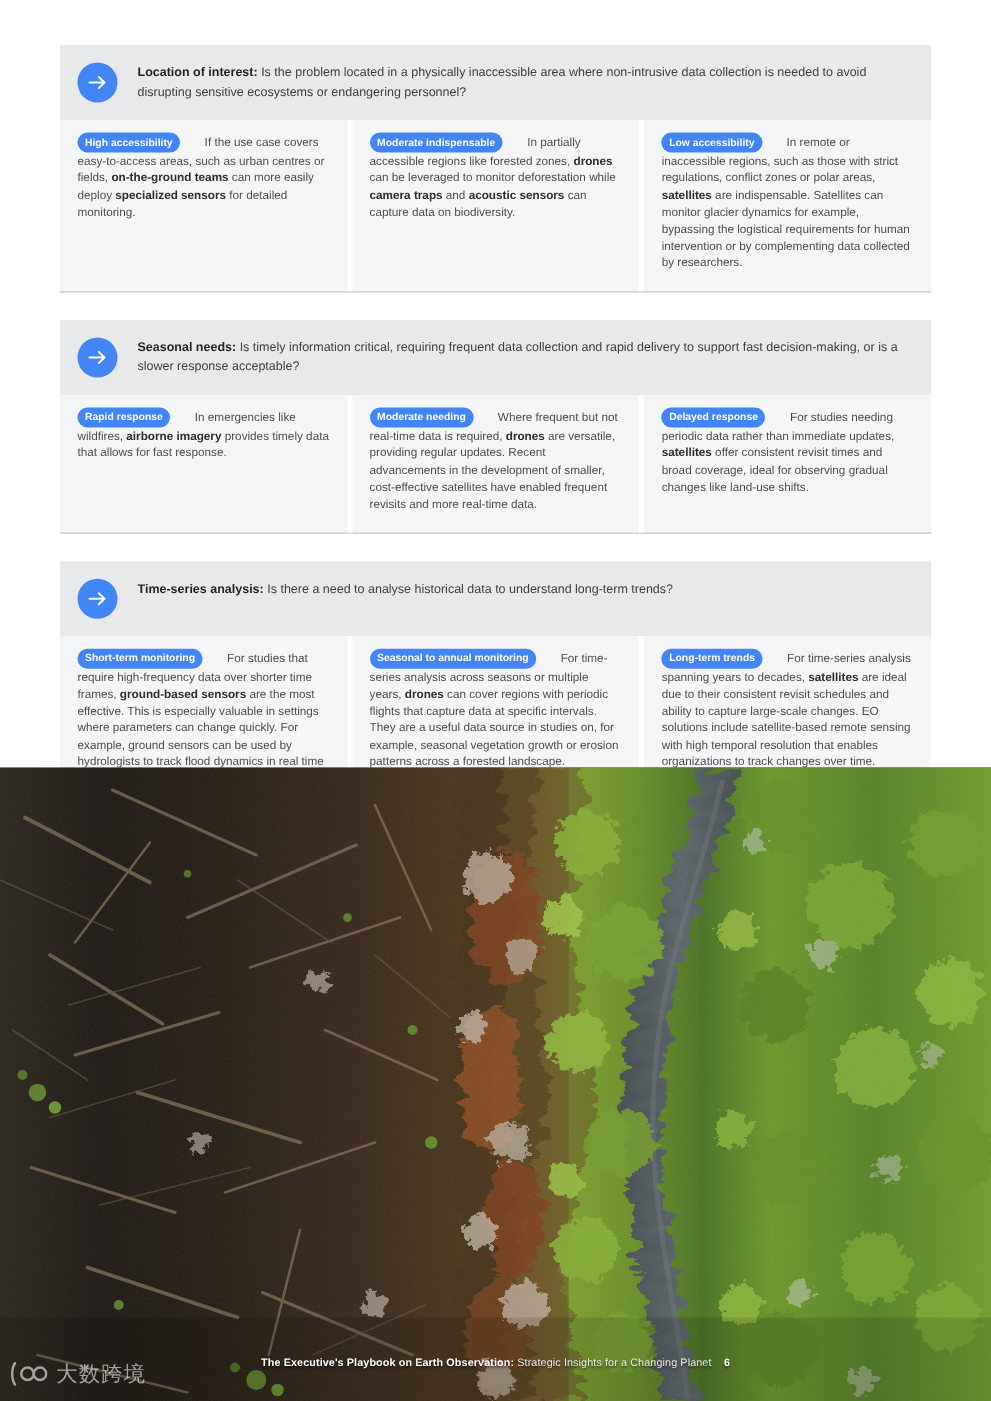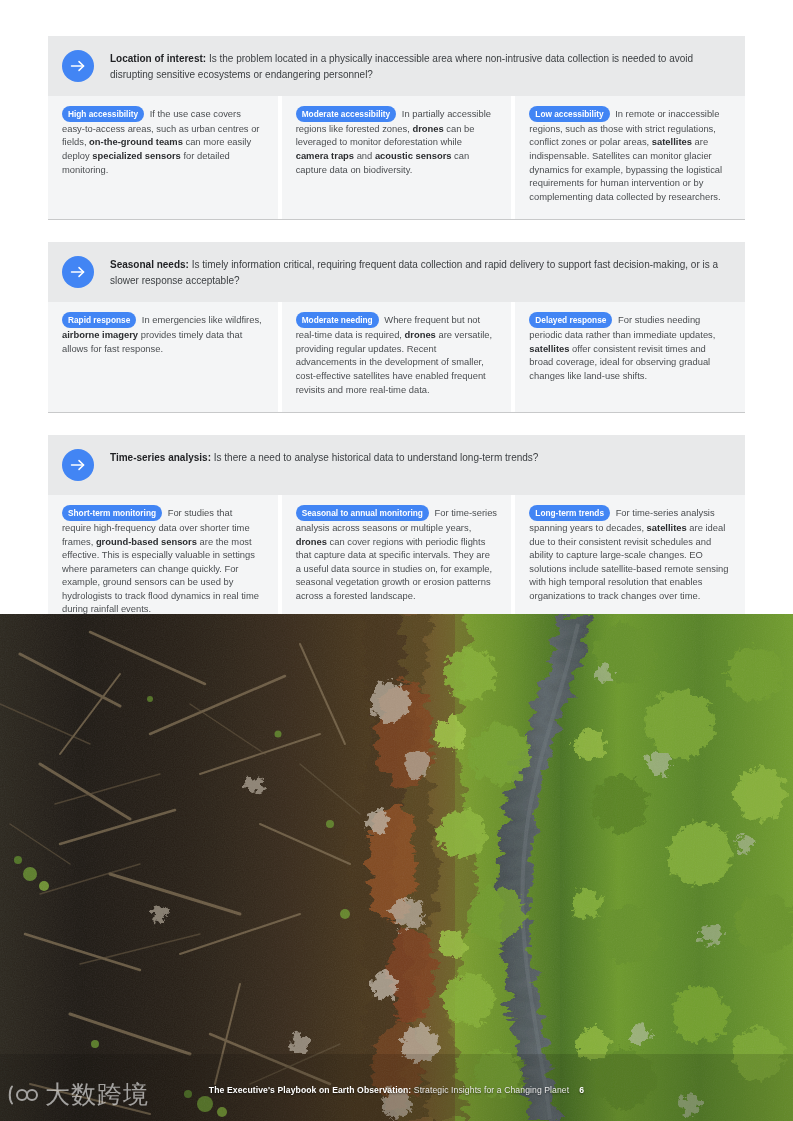--- a/index.html
+++ b/index.html
@@ -59,21 +59,21 @@
   }
   .badge {
     display: inline-block;
     background: #4285f4;
     color: #ffffff;
     font-size: 8.3px;
     font-weight: bold;
     line-height: 1;
     padding: 3.5px 6px 4px 6px;
     border-radius: 8px;
-    margin-right: 3px;
+    margin-right: 17px;
     vertical-align: baseline;
     white-space: nowrap;
   }
   .col-text b { font-weight: bold; color: #2b2d30; }
 
   
   .photo {
     position: absolute;
     left: 0; top: 614px;
     width: 793px; height: 507px;
@@ -101,21 +101,21 @@
   
   .watermark {
     position: absolute;
     left: 8px; bottom: 10px;
     display: flex;
     align-items: center;
     opacity: 0.62;
   }
   .wm-logo { width: 30px; height: 24px; margin-right: 7px; }
   .wm-text {
-    font-size: 25px;
+    font-size: 17px;
     color: #f2f2f2;
     font-family: "DejaVu Sans", sans-serif;
     letter-spacing: 1px;
   }
 </style>
 </head>
 <body>
 
 <div class="page">
 
@@ -128,21 +128,21 @@
               <path d="M11 5.6 L15.6 10 L11 14.4" stroke="#ffffff" stroke-width="1.5" stroke-linecap="round" stroke-linejoin="round" fill="none"></path>
             </svg>
           </div>
           <div class="block-question"><span class="q-title">Location of interest:</span><span> Is the problem located in a physically inaccessible area where non-intrusive data collection is needed to avoid disrupting sensitive ecosystems or endangering personnel?</span></div>
         </div>
         <div class="block-body">
           <div class="col">
             <div class="col-text"><span class="badge">High accessibility</span><span> If the use case covers easy-to-access areas, such as urban centres or fields, </span><b>on-the-ground teams</b><span> can more easily deploy </span><b>specialized sensors</b><span> for detailed monitoring.</span></div>
           </div>
           <div class="col">
-            <div class="col-text"><span class="badge">Moderate accessibility</span><span> In partially accessible regions like forested zones, </span><b>drones</b><span> can be leveraged to monitor deforestation while </span><b>camera traps</b><span> and </span><b>acoustic sensors</b><span> can capture data on biodiversity.</span></div>
+            <div class="col-text"><span class="badge">Moderate indispensable</span><span> In partially accessible regions like forested zones, </span><b>drones</b><span> can be leveraged to monitor deforestation while </span><b>camera traps</b><span> and </span><b>acoustic sensors</b><span> can capture data on biodiversity.</span></div>
           </div>
           <div class="col">
             <div class="col-text"><span class="badge">Low accessibility</span><span> In remote or inaccessible regions, such as those with strict regulations, conflict zones or polar areas, </span><b>satellites</b><span> are indispensable. Satellites can monitor glacier dynamics for example, bypassing the logistical requirements for human intervention or by complementing data collected by researchers.</span></div>
           </div>
         </div>
       </div>
       <div class="block">
         <div class="block-header">
           <div class="arrow-badge">
             <svg width="20" height="20" viewBox="0 0 20 20">

